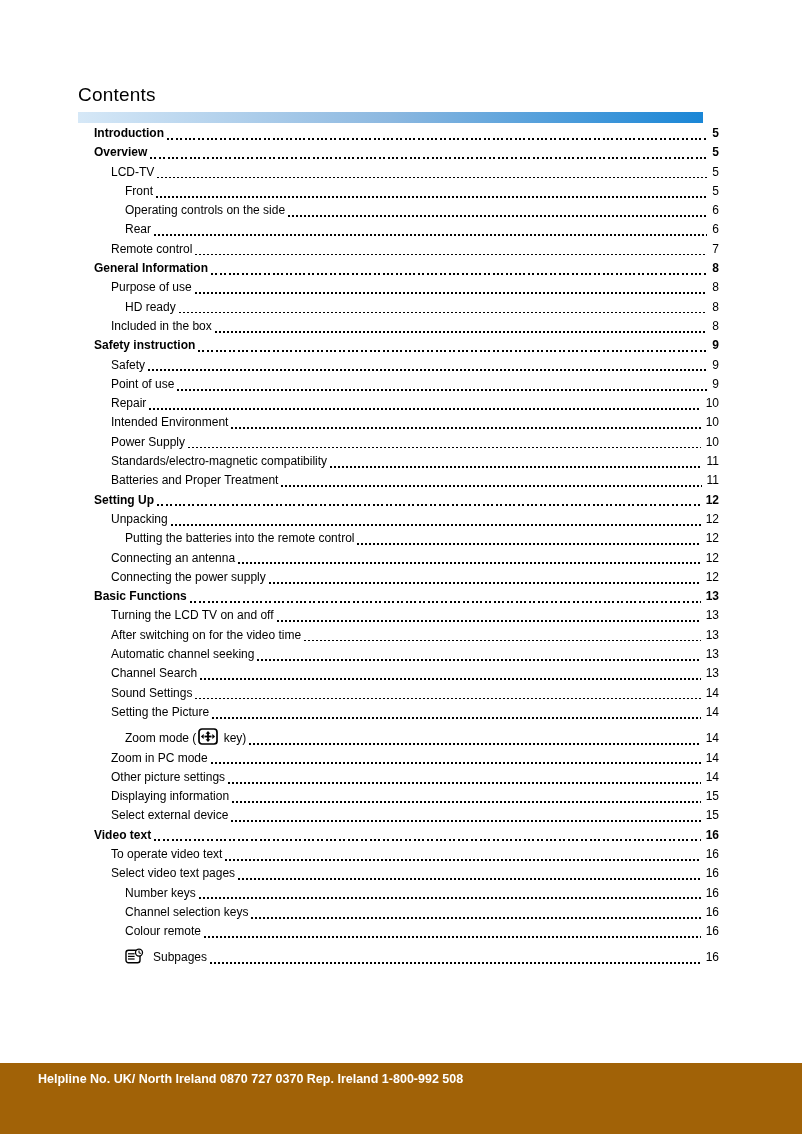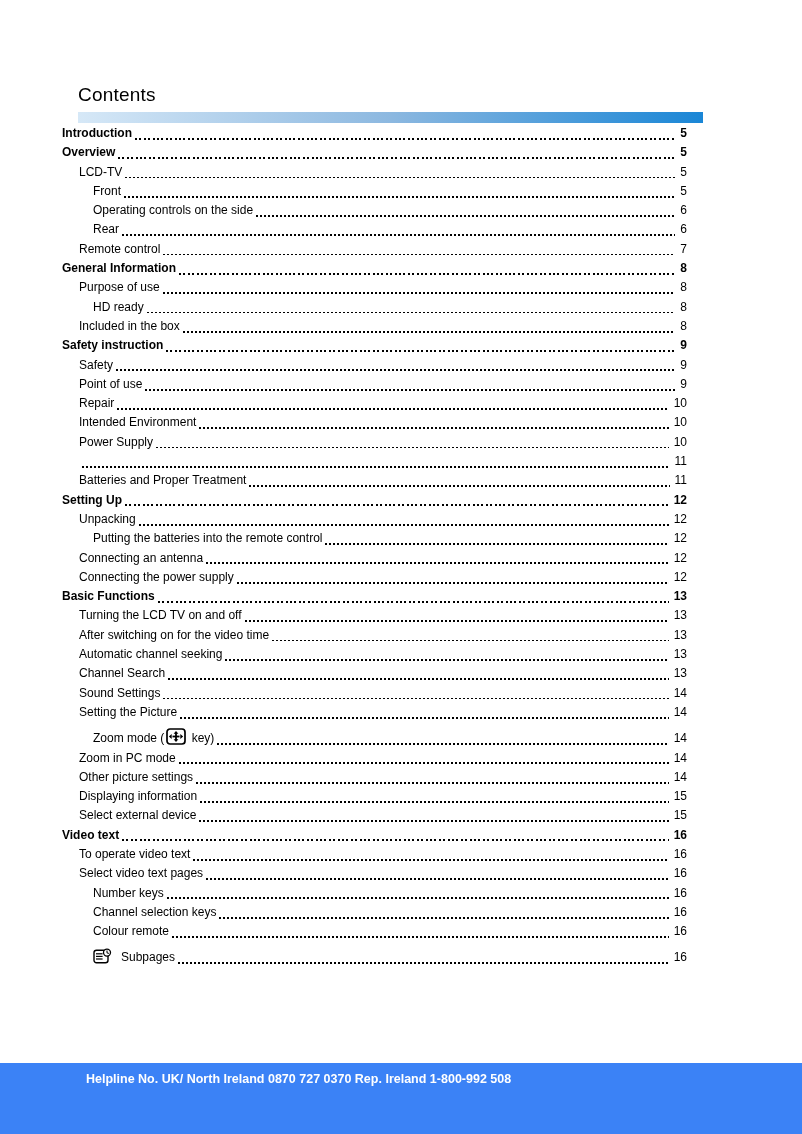--- a/index.html
+++ b/index.html
@@ -15,21 +15,21 @@
   #title{
     position:absolute;left:78px;top:84px;
     font-size:19px;font-weight:400;letter-spacing:0.2px;color:#000;
   }
   #divider-bar{
     position:absolute;left:78px;top:112px;
     width:625px;height:11px;
     background:linear-gradient(to right,#d6e8f7 0%,#8cb8e0 50%,#1a86d6 100%);
   }
   #toc{
-    position:absolute;left:62px;top:124px;width:625px;
+    position:absolute;left:94px;top:124px;width:625px;
   }
   .row{
     display:flex;align-items:flex-end;
     height:19.3px;font-size:12px;line-height:19.3px;
     white-space:nowrap;
   }
   .row.l1{font-weight:bold;}
   .row.l2{padding-left:17px;align-items:flex-end;}
   .row.l3{padding-left:31px;}
   .row.icon-row{margin-top:7px;align-items:flex-end;}
@@ -143,20 +143,21 @@
         <span class="lbl"><span>Intended Environment</span></span>
         <span class="leader"></span>
         <span class="pg">10</span>
       </div>
       <div class="row l2">
         <span class="lbl"><span>Power Supply</span></span>
         <span class="leader"></span>
         <span class="pg">10</span>
       </div>
       <div class="row l2">
+        <span class="lbl"><span>Standards/electro-magnetic compatibility</span></span>
         <span class="leader"></span>
         <span class="pg">11</span>
       </div>
       <div class="row l2">
         <span class="lbl"><span>Batteries and Proper Treatment</span></span>
         <span class="leader"></span>
         <span class="pg">11</span>
       </div>
       <div class="row l1">
         <span class="lbl"><span>Setting Up</span></span>
@@ -289,17 +290,17 @@
             <line x1="3" y1="11" x2="9.6" y2="11" stroke="#000" stroke-width="1.2"></line>
             <circle cx="14" cy="4.6" r="3.5" fill="#fff" stroke="#000" stroke-width="1.3"></circle>
             <line x1="14" y1="4.8" x2="14" y2="2.6" stroke="#000" stroke-width="1.1"></line>
             <line x1="14" y1="4.8" x2="15.8" y2="5.4" stroke="#000" stroke-width="1.1"></line>
           </svg><span>Subpages</span></span>
         <span class="leader"></span>
         <span class="pg">16</span>
       </div>
     </div>
 
-  <div id="footer" style="background: #3b82f6; padding-left: 48px;">
+  <div id="footer" style="background: #a16207;">
     <div class="fline">Helpline No. UK/ North Ireland 0870 727 0370 Rep. Ireland 1-800-992 508</div>
   </div>
 
 </div>
 
 </body></html>

